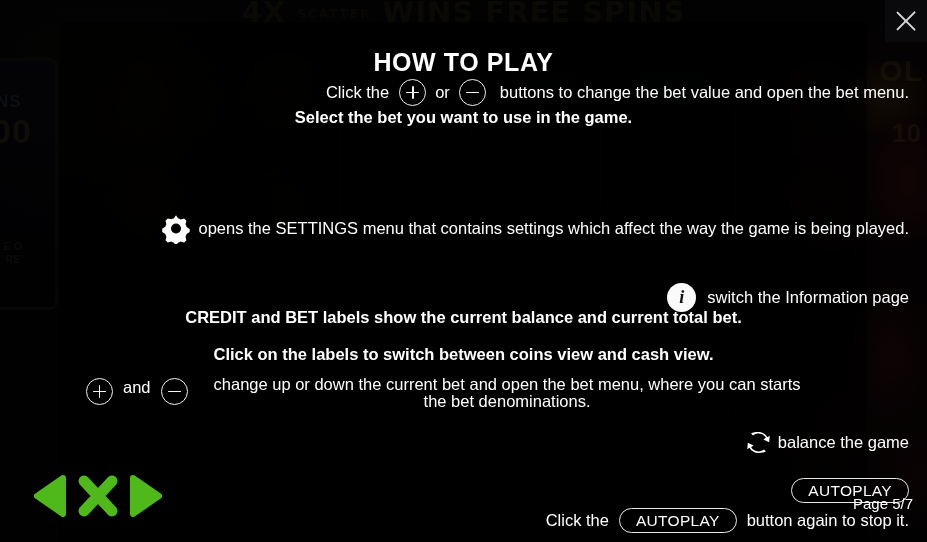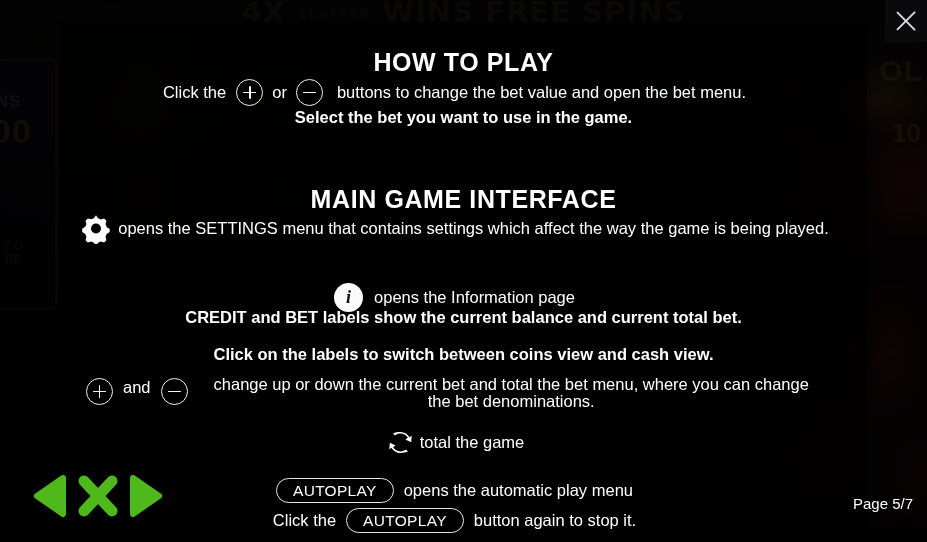--- a/index.html
+++ b/index.html
@@ -184,21 +184,21 @@
   }
   .row {
     position: absolute;
     display: flex;
     align-items: center;
     justify-content: center;
     gap: 0;
     white-space: nowrap;
     font-size: 16.5px;
   }
-  .row.full { left: 0; right: 18px; }
+  .row.full { left: 0; right: 18px; justify-content: flex-end; }
 
   
   .circ-btn {
     display: inline-flex;
     align-items: center;
     justify-content: center;
     width: 27px; height: 27px;
     border: 1.6px solid #f2f2f2;
     border-radius: 50%;
     box-sizing: border-box;
@@ -373,63 +373,61 @@
     <div class="row full" style="top:79px">
       <span style="margin-right:10px">Click the</span>
       <span class="circ-btn plus"></span>
       <span style="margin:0 9px">or</span>
       <span class="circ-btn minus"></span>
       <span style="margin-left:14px">buttons to change the bet value and open the bet menu.</span>
     </div>
 
     <div class="line" style="top:108px">Select the bet you want to use in the game.</div>
 
-    <div class="h-title" style="top:185px">MAIN GAME INTERFACE</div>
 
     <div class="row full" style="top:212px">
       <span class="gear">
         <svg viewBox="0 0 32 32" width="32" height="32" aria-hidden="true">
           <path fill="#ffffff" d="M16 3.2l2.0 3.1c.9.2 1.8.6 2.6 1.1l3.5-.9 2.3 2.3-.9 3.5c.5.8.9 1.7 1.1 2.6l3.1 2.0v3.2l-3.1 2.0c-.2.9-.6 1.8-1.1 2.6l.9 3.5-2.3 2.3-3.5-.9c-.8.5-1.7.9-2.6 1.1L16 33.8h-.1l-2.0-3.1c-.9-.2-1.8-.6-2.6-1.1l-3.5.9-2.3-2.3.9-3.5c-.5-.8-.9-1.7-1.1-2.6L2.2 20v-3.2l3.1-2.0c.2-.9.6-1.8 1.1-2.6l-.9-3.5 2.3-2.3 3.5.9c.8-.5 1.7-.9 2.6-1.1L16 3.2z"></path>
           <circle cx="16" cy="16.5" r="5.0" fill="#000000"></circle>
         </svg>
       </span>
       <span style="margin-left:6px">opens the SETTINGS menu that contains settings which affect the way the game is being played.</span>
     </div>
 
     <div class="row full" style="top:283px">
       <span class="info-icon">i</span>
-      <span style="margin-left:11px">opens the Information page</span>
+      <span style="margin-left:11px">switch the Information page</span>
     </div>
 
     <div class="line" style="top:308px">CREDIT and BET labels show the current balance and current total bet.</div>
     <div class="line" style="top:345px">Click on the labels to switch between coins view and cash view.</div>
 
     <div class="row" style="top:376px; left:86px; align-items:flex-start">
       <span class="circ-btn plus" style="margin-top:2px"></span>
       <span style="margin:2px 10px 0 10px">and</span>
       <span class="circ-btn minus" style="margin-top:2px"></span>
       <span style="margin-left:26px; text-align:center; line-height:17px; display:block">
-        <span style="display:block">change up or down the current bet and total the bet menu, where you can change</span>
+        <span style="display:block">change up or down the current bet and open the bet menu, where you can starts</span>
         <span style="display:block">the bet denominations.</span>
       </span>
     </div>
 
     <div class="row full" style="top:427px">
       <span class="spin-icon">
         <svg viewBox="0 0 32 32" width="31" height="31" aria-hidden="true">
           <path fill="#ffffff" d="M16 5.2c4.0 0 7.5 2.2 9.3 5.5l2.3-1.6-.6 6.6-5.9-2.9 2.5-1.8c-1.5-2.5-4.3-4.2-7.6-4.2-2.1 0-4.1.7-5.6 1.9L8.3 6.6C10.4 5.7 13.1 5.2 16 5.2z"></path>
           <path fill="#ffffff" d="M16 26.8c-4.0 0-7.5-2.2-9.3-5.5l-2.3 1.6.6-6.6 5.9 2.9-2.5 1.8c1.5 2.5 4.3 4.2 7.6 4.2 2.1 0 4.1-.7 5.6-1.9l2.1 2.1c-2.1.9-4.8 1.4-7.7 1.4z"></path>
         </svg>
       </span>
-      <span style="margin-left:4px">total the game</span>
+      <span style="margin-left:4px">balance the game</span>
     </div>
 
     <div class="row full" style="top:478px">
       <span class="pill">AUTOPLAY</span>
-      <span style="margin-left:10px">opens the automatic play menu</span>
     </div>
 
     <div class="row full" style="top:508px">
       <span style="margin-right:10px">Click the</span>
       <span class="pill">AUTOPLAY</span>
       <span style="margin-left:10px">button again to stop it.</span>
     </div>
   </div>
 
   <div class="nav">

